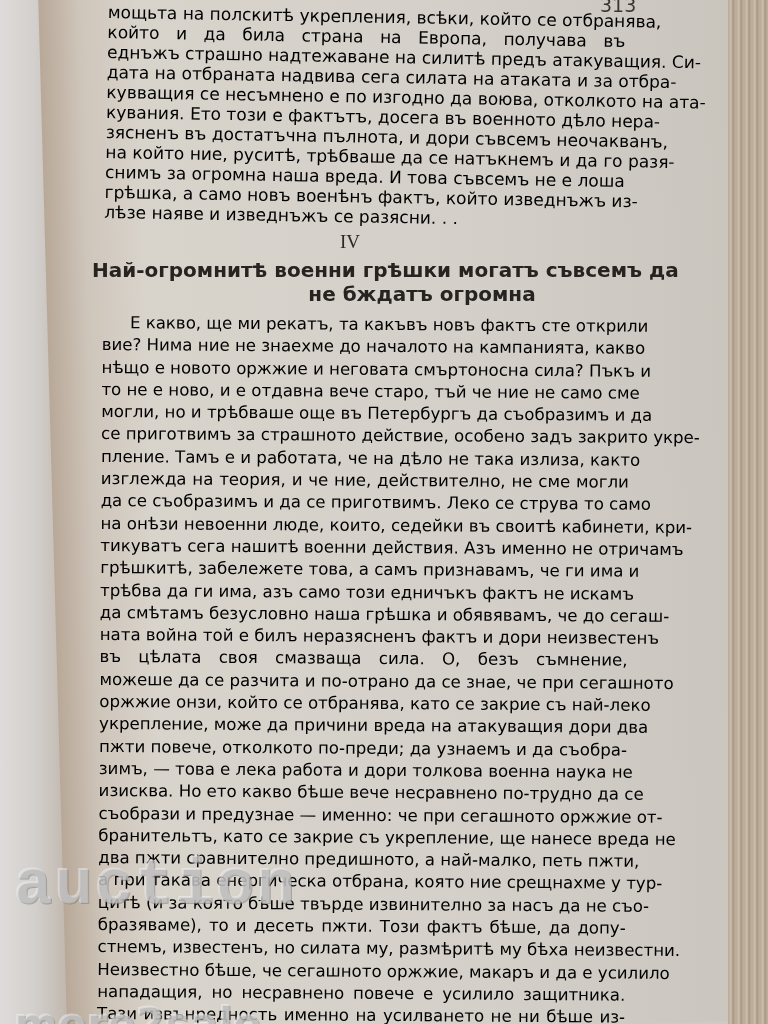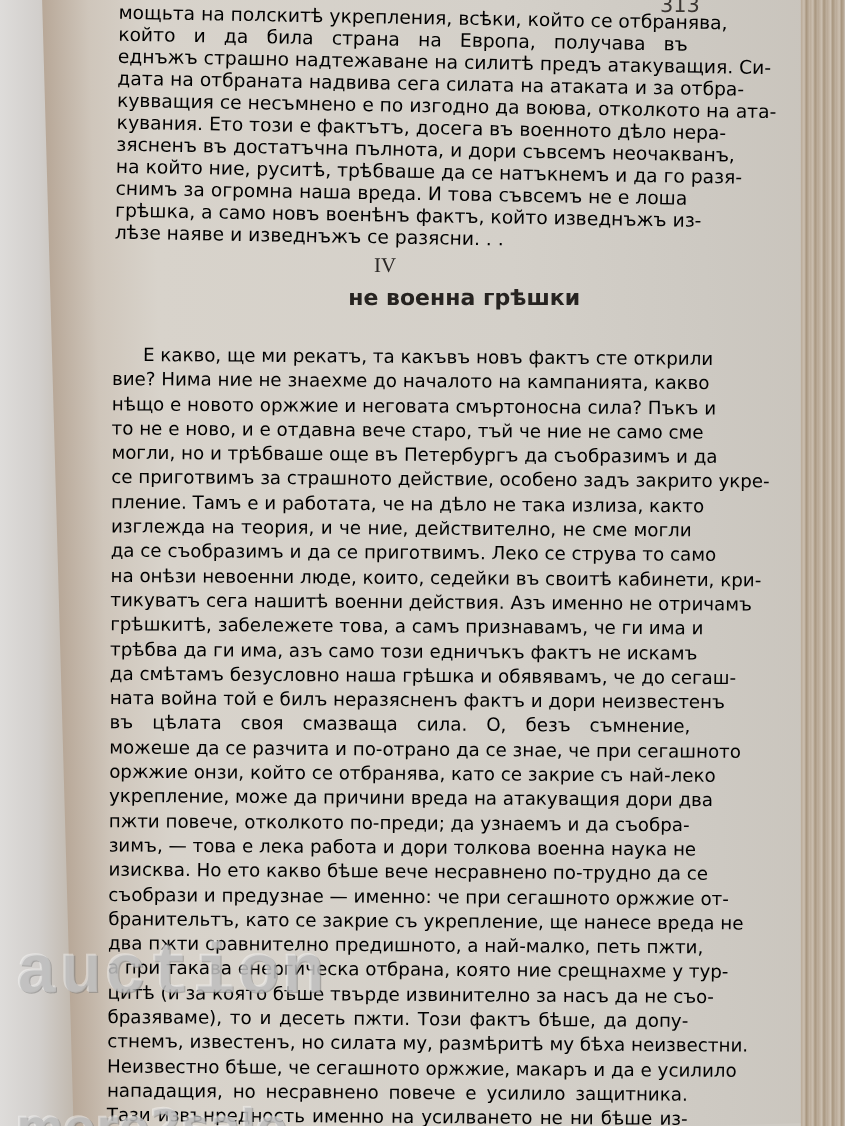--- a/index.html
+++ b/index.html
@@ -67,21 +67,22 @@
   <span class="line">зясненъ въ достатъчна пълнота, и дори съвсемъ неочакванъ,</span>
   <span class="line">на който ние, руситѣ, трѣбваше да се натъкнемъ и да го разя-</span>
   <span class="line">снимъ за огромна наша вреда. И това съвсемъ не е лоша</span>
   <span class="line">грѣшка, а само новъ военѣнъ фактъ, който изведнъжъ из-</span>
   <span class="line last">лѣзе наяве и изведнъжъ се разясни. . .</span>
 </div>
 
 <div class="roman">IV</div>
 
 <div class="heading">
-  <span class="h2">не военна грѣшки</span>
+  <span class="h1">Най-огромнитѣ военни грѣшки могатъ съвсемъ да</span>
+  <span class="h2">не бждатъ огромна</span>
 </div>
 
 <div class="sec2">
   <span class="line indent">Е какво, ще ми рекатъ, та какъвъ новъ фактъ сте открили</span>
   <span class="line">вие? Нима ние не знаехме до началото на кампанията, какво</span>
   <span class="line">нѣщо е новото оржжие и неговата смъртоносна сила? Пъкъ и</span>
   <span class="line">то не е ново, и е отдавна вече старо, тъй че ние не само сме</span>
   <span class="line">могли, но и трѣбваше още въ Петербургъ да съобразимъ и да</span>
   <span class="line">се приготвимъ за страшното действие, особено задъ закрито укре-</span>
   <span class="line">пление. Тамъ е и работата, че на дѣло не така излиза, както</span>

